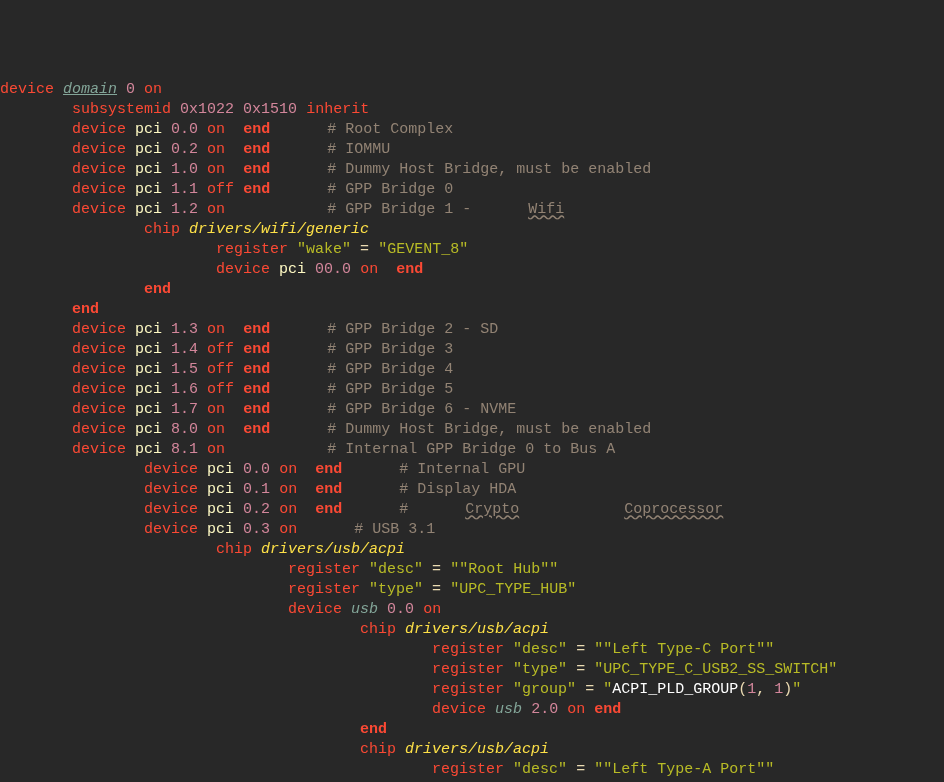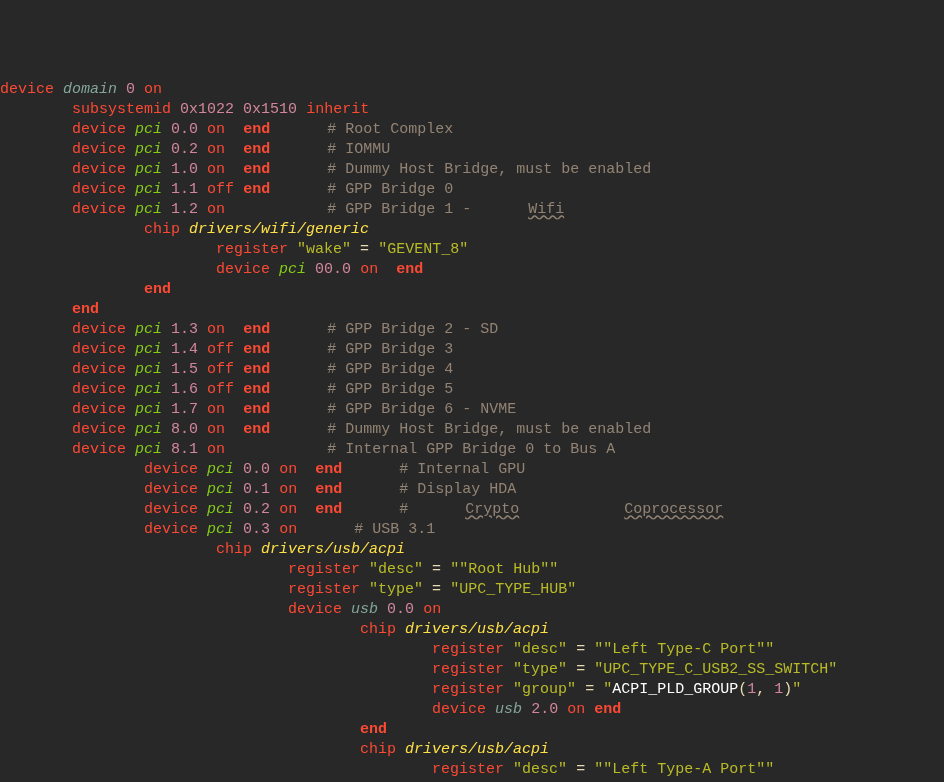--- a/index.html
+++ b/index.html
@@ -13,22 +13,22 @@
     white-space: pre;
     overflow: hidden;
     width: 944px;
     height: 782px;
   }
   .code {
     padding: 0;
     margin: 0;
   }
   .kw-device { color: #fb4934; margin-top: 11px; }
-  .kw-domain { color: #83a598; font-style: italic; }
-  .kw-pci { color: #84cc16; font-style: italic; }
+  .kw-domain { color: #83a598; font-style: italic; text-decoration: underline; }
+  .kw-pci { color: #fef9c3; }
   .kw-usb { color: #83a598; font-style: italic; }
   .num-purple { color: #d3869b; }
   .kw-on { color: #fb4934; }
   .kw-off { color: #fb4934; }
   .kw-end { color: #fb4934; font-weight: bold; }
   .kw-subsystemid { color: #fb4934; }
   .hex { color: #d3869b; }
   .kw-inherit { color: #fb4934; }
   .comment { color: #928374; margin-left: 48px; }
   .kw-chip { color: #fb4934; }

